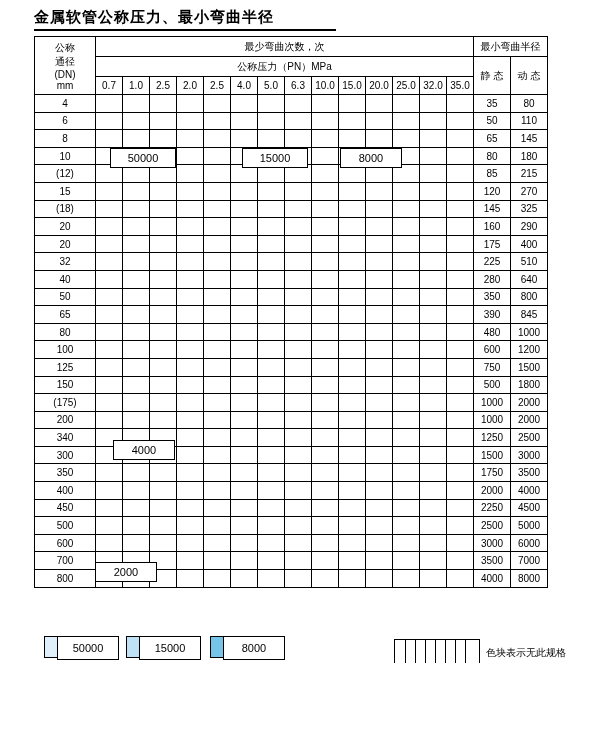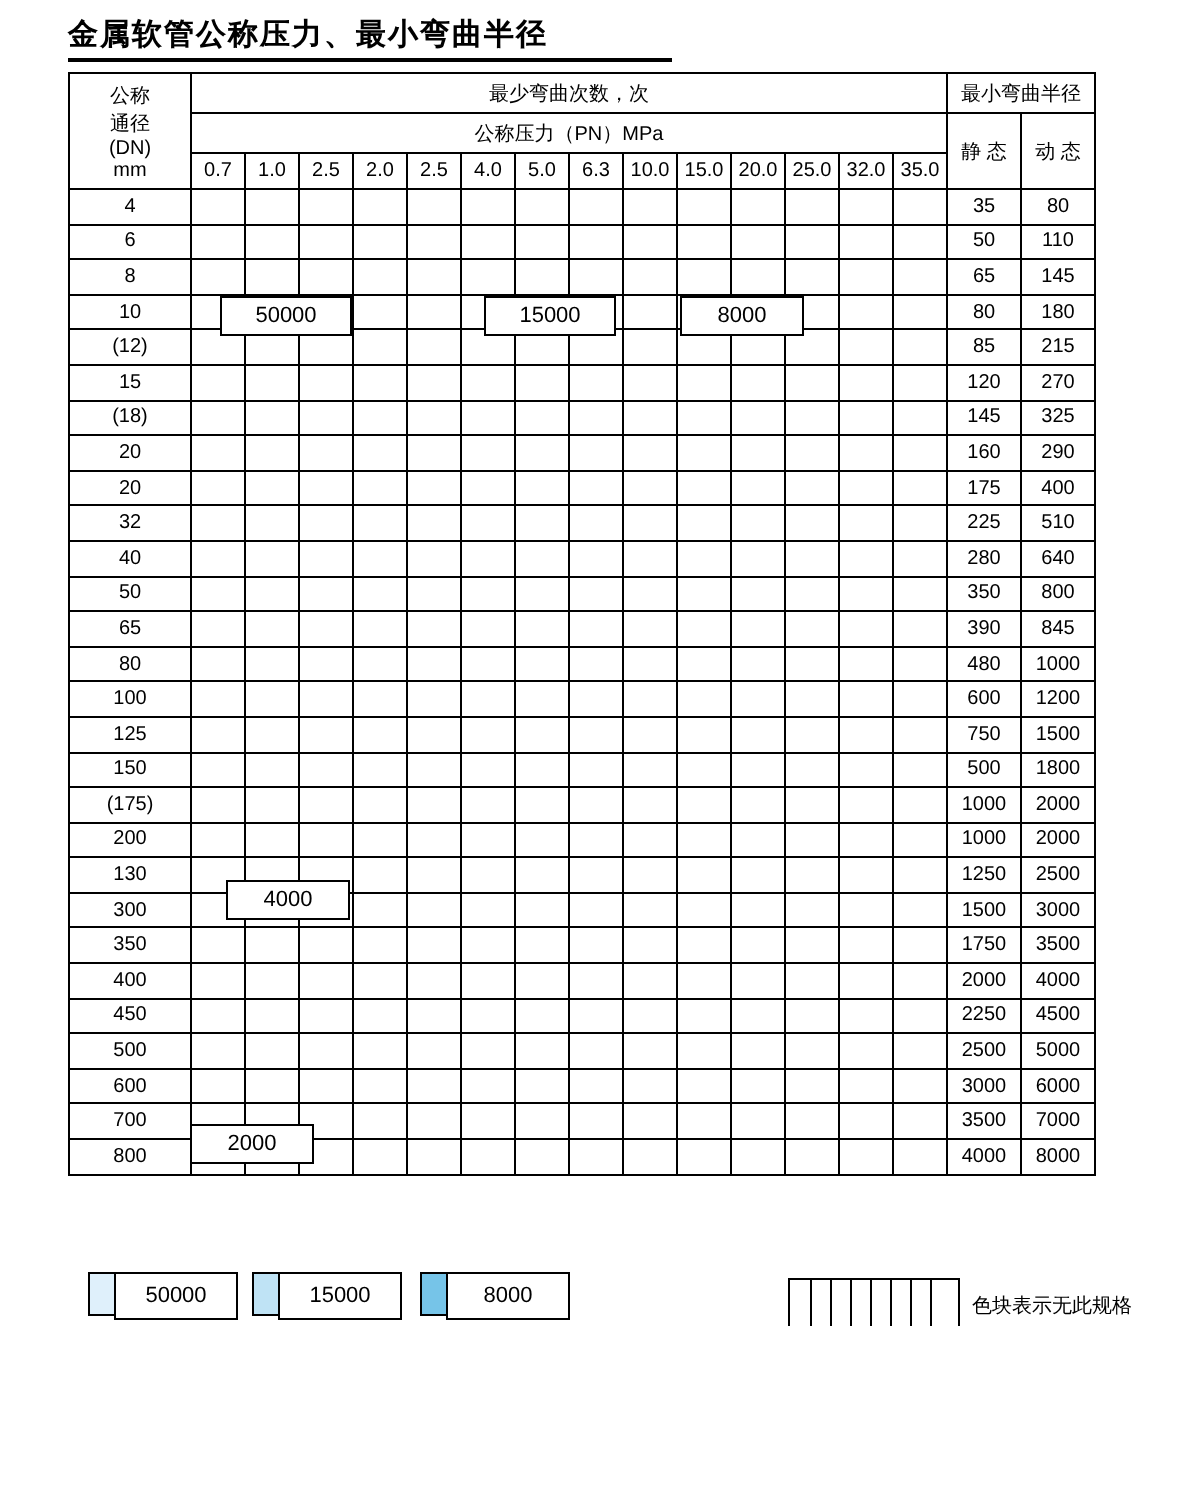--- a/index.html
+++ b/index.html
@@ -486,21 +486,21 @@
           <td class="pn-cell f-white"></td>
           <td class="pn-cell f-white"></td>
           <td class="pn-cell f-white"></td>
           <td class="pn-cell f-white"></td>
           <td class="pn-cell f-white"></td>
           <td class="pn-cell f-white"></td>
           <td class="r-cell num">1000</td>
           <td class="r-cell num">2000</td>
         </tr>
         <tr class="row-h">
-          <td class="hdr dn-cell dn-label">130</td>
+          <td class="hdr dn-cell dn-label">340</td>
           <td class="pn-cell f-green-l"></td>
           <td class="pn-cell f-green-l"></td>
           <td class="pn-cell f-green-l"></td>
           <td class="pn-cell f-green-l"></td>
           <td class="pn-cell f-green-l"></td>
           <td class="pn-cell f-white"></td>
           <td class="pn-cell f-white"></td>
           <td class="pn-cell f-white"></td>
           <td class="pn-cell f-white"></td>
           <td class="pn-cell f-white"></td>

